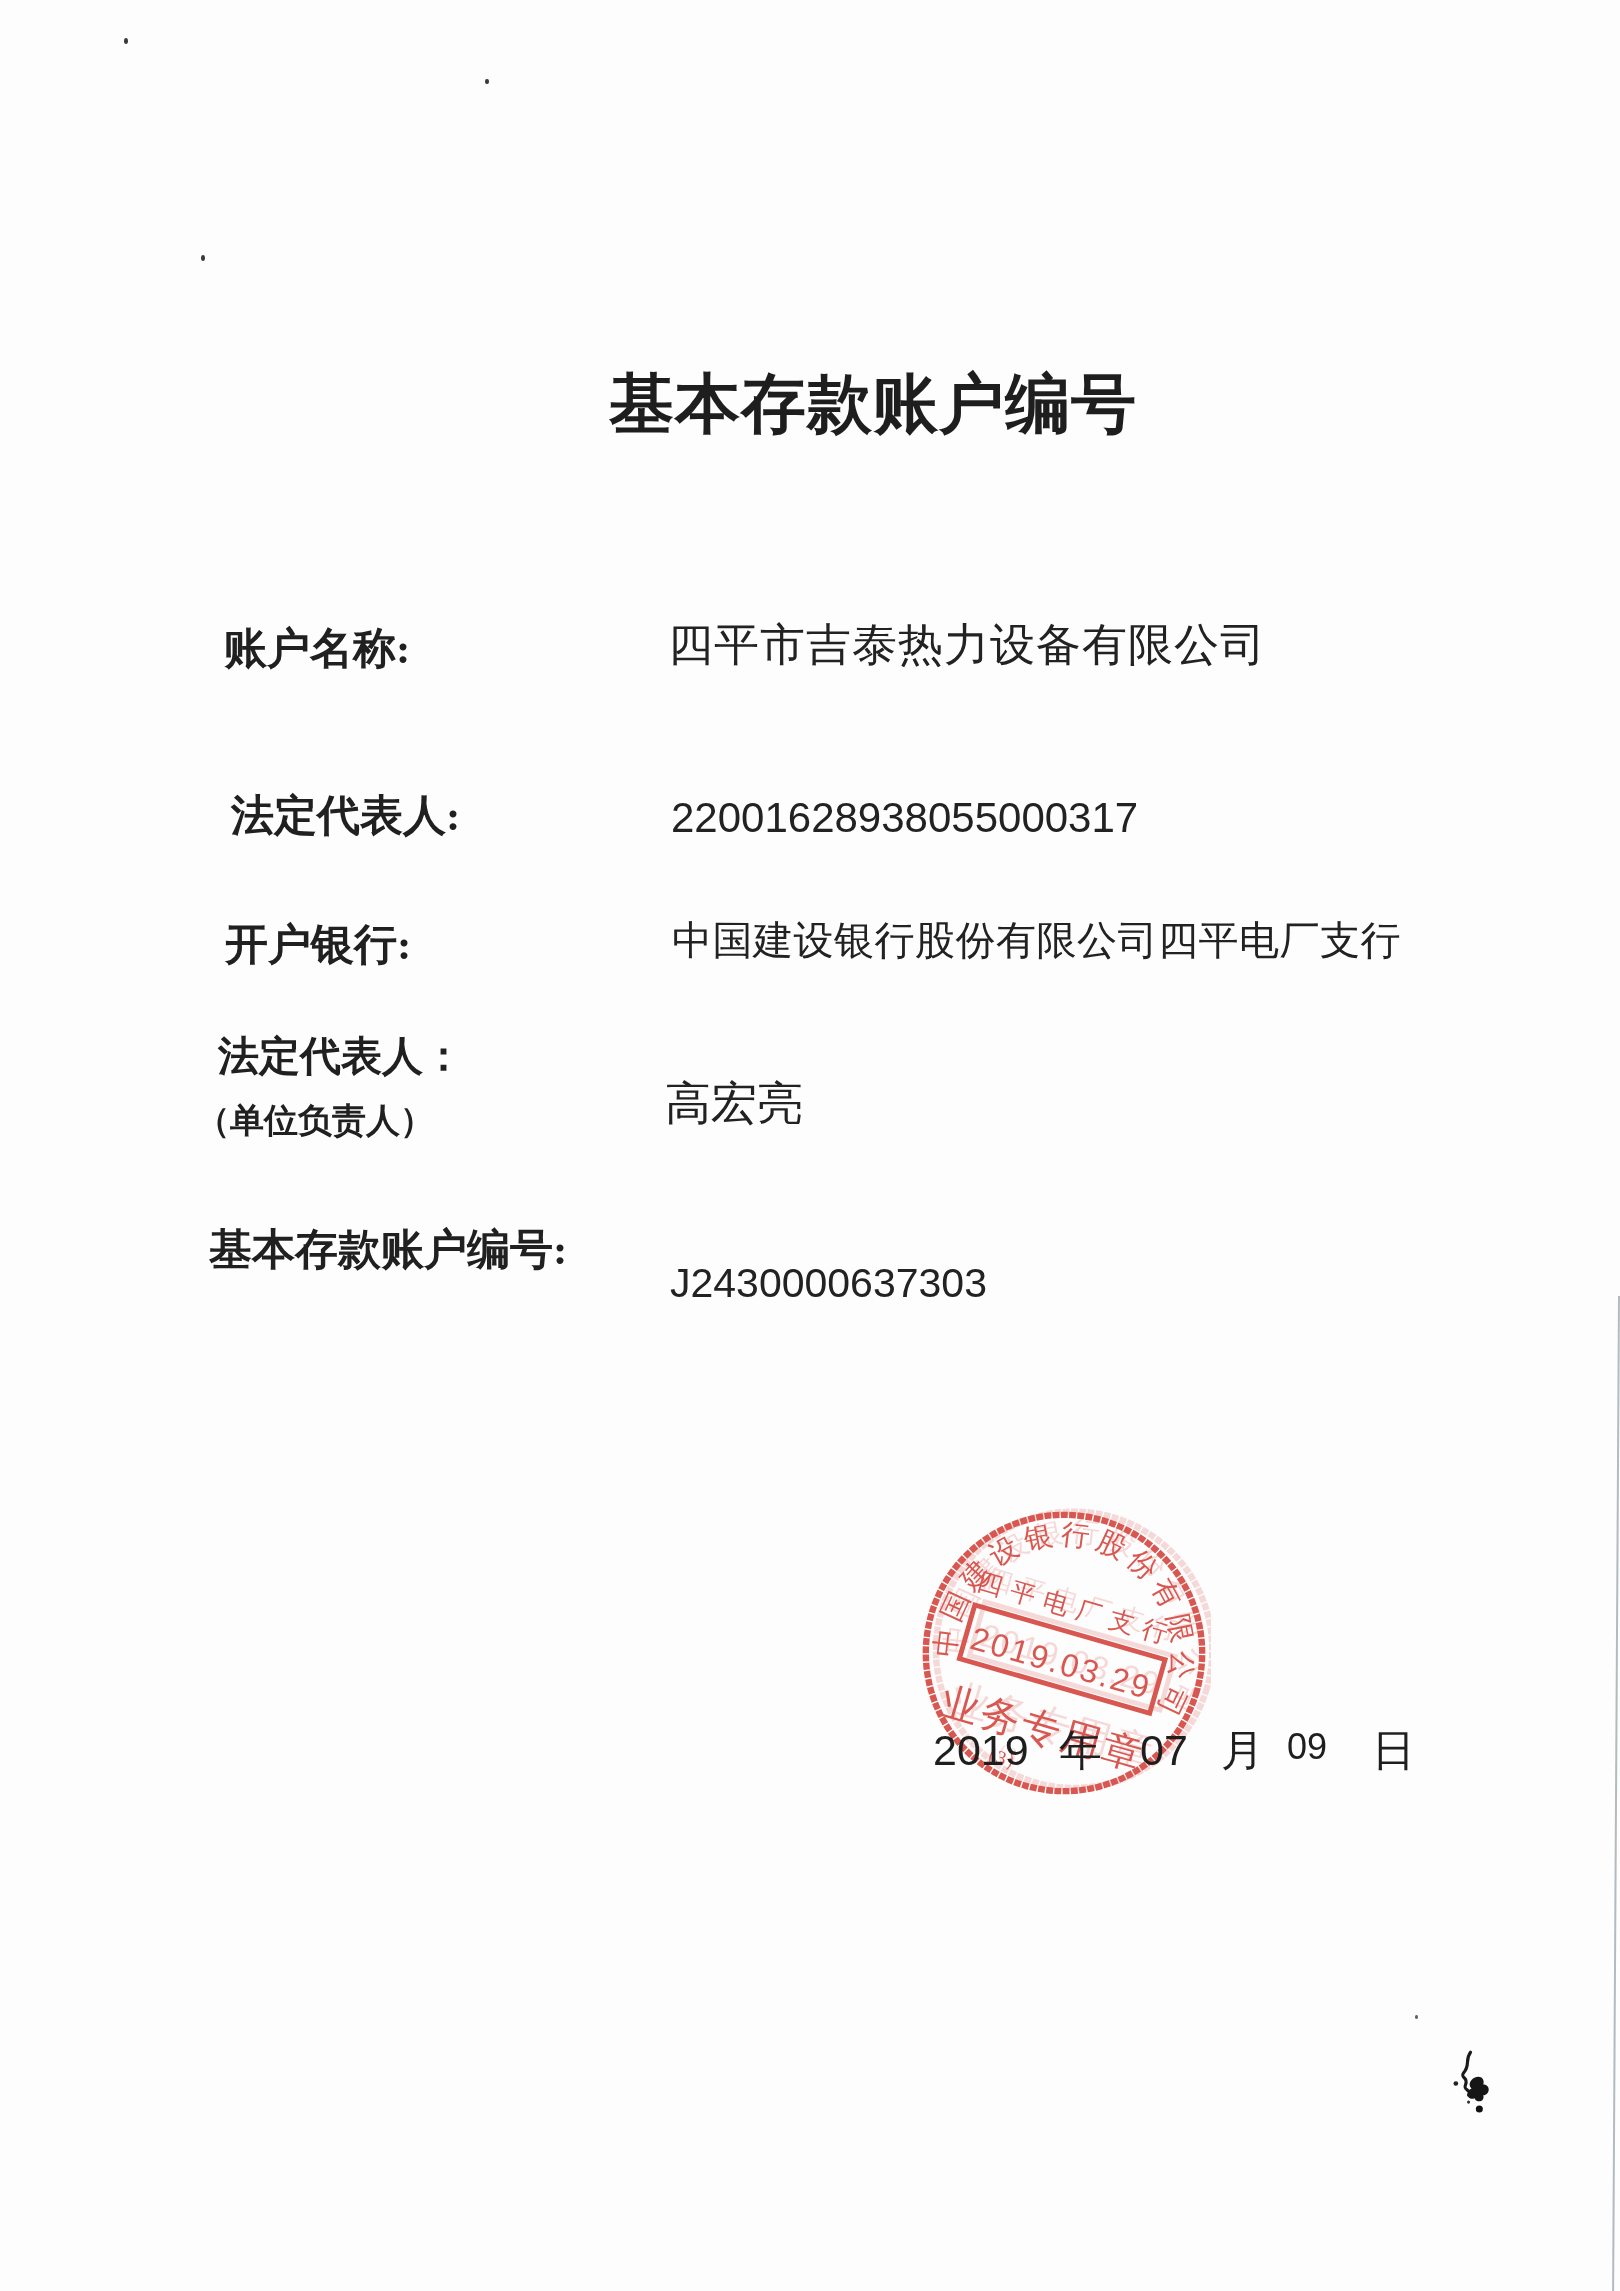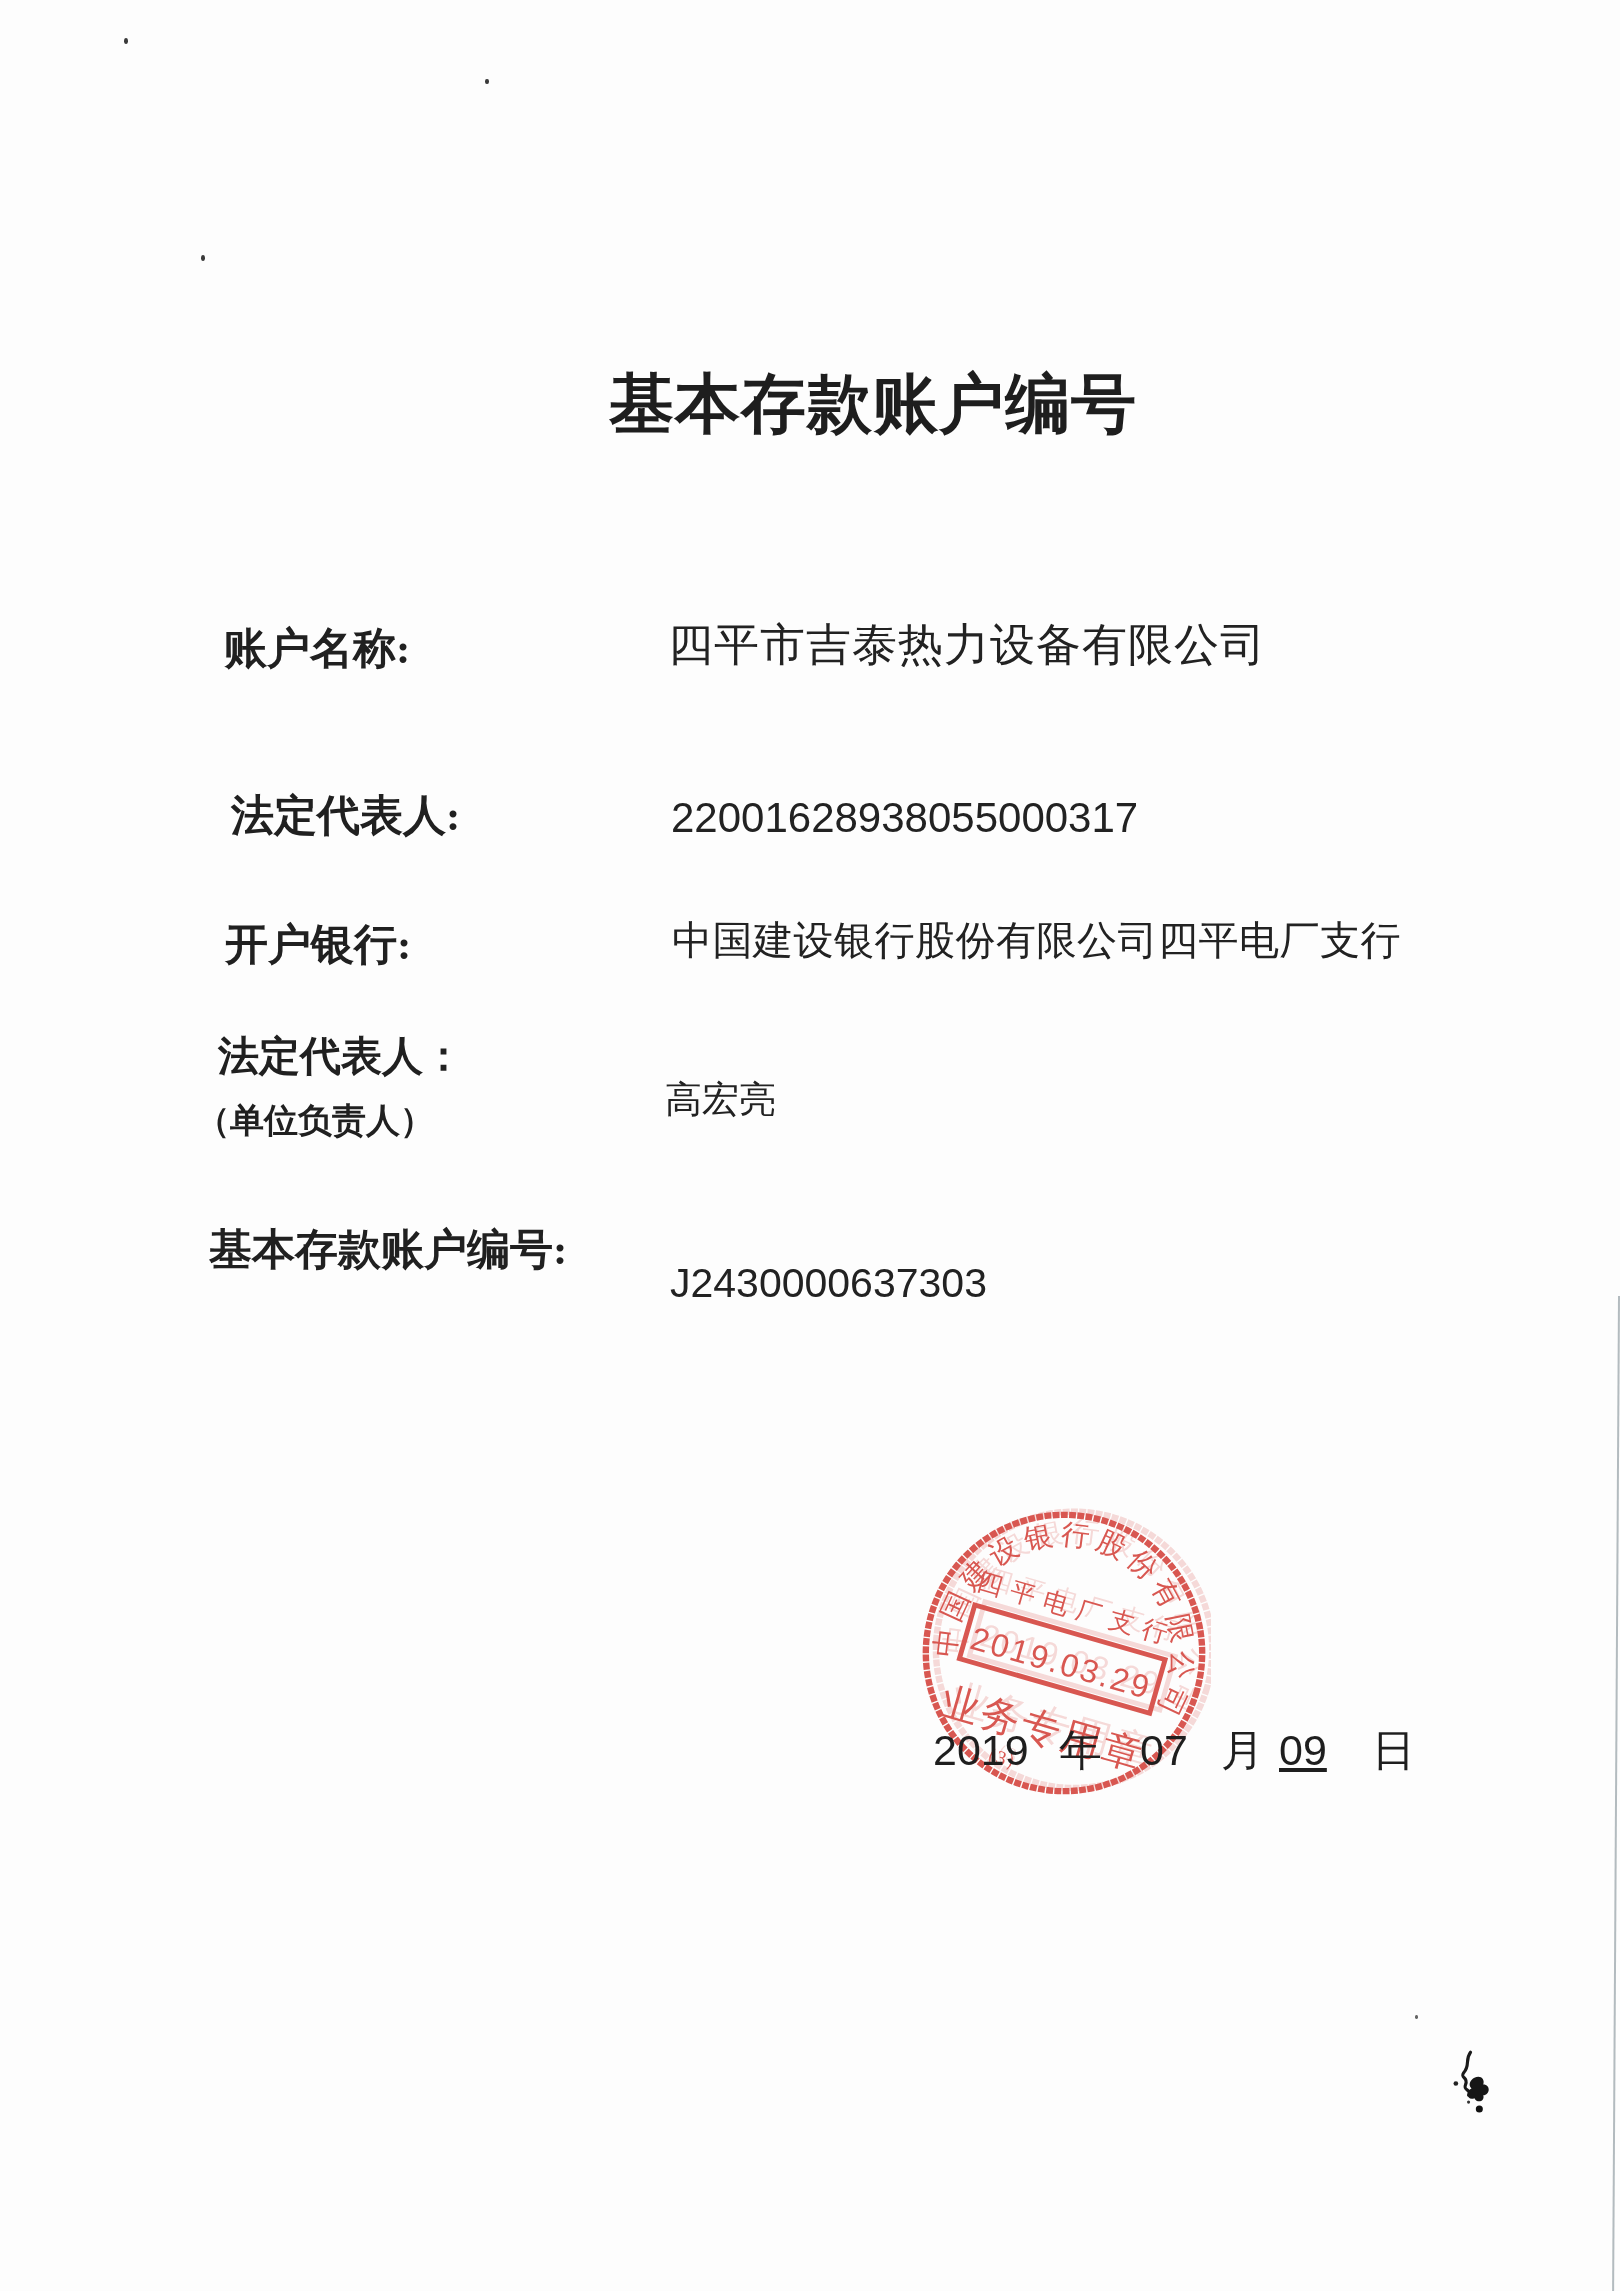--- a/index.html
+++ b/index.html
@@ -27,35 +27,35 @@
   .val-name  { left: 668px; top: 623px;  font-size: 45px; letter-spacing: 1px; text-align: center; }
 
   .lbl-no    { left: 231px; top: 794px;  font-size: 43px; }
   .val-no    { left: 671px; top: 797px;  font-size: 42px; letter-spacing: 0px; }
 
   .lbl-bank  { left: 225px; top: 923px;  font-size: 43px; }
   .val-bank  { left: 672px; top: 921px;  font-size: 40px; letter-spacing: 0.5px; }
 
   .lbl-rep1  { left: 218px; top: 1036px; font-size: 41px; }
   .lbl-rep2  { left: 196px; top: 1104px; font-size: 34px; }
-  .val-rep   { left: 665px; top: 1081px; font-size: 37px; font-family: Liberation Serif, serif; }
+  .val-rep   { left: 665px; top: 1081px; font-size: 46px; font-family: Liberation Serif, serif; }
 
   .lbl-basic { left: 209px; top: 1228px; font-size: 43px; }
   .val-basic { left: 670px; top: 1263px; font-size: 41px; }
 
   .stamp-svg { position: absolute; left: 917px; top: 1506px; width: 294px; height: 294px; }
   .stamp-text { font-family: "Liberation Serif", "DejaVu Serif", serif; }
 
   .date-line { left: 933px; top: 1729px; width: 480px; height: 49px; z-index: 5; }
   .date-line span { position: absolute; top: 0; line-height: 1; }
   .d-year  { left: 0px;   font-size: 43px; }
   .d-yu    { left: 126px; font-size: 43px; top: 1px; }
   .d-month { left: 207px; font-size: 43px; }
   .d-mu    { left: 288px; font-size: 43px; top: 1px; }
-  .d-day   { left: 346px; font-size: 43px; text-decoration: underline; }
+  .d-day   { left: 354px; font-size: 36px; }
   .d-du    { left: 439px; font-size: 43px; top: 1px; }
 
   .scan-edge {
     position: absolute; left: 1618px; top: 1296px;
     width: 2px; height: 996px; background: #9aa4aa; opacity: 0.75;
     transform: rotate(0.34deg); transform-origin: top left;
   }
   .speck { position: absolute; background: #3a3a3a; border-radius: 45%; }
   .sp1 { left: 124px;  top: 38px;   width: 3.9px; height: 5.9px; }
   .sp2 { left: 485px;  top: 79px;   width: 3.9px; height: 4.9px; }

